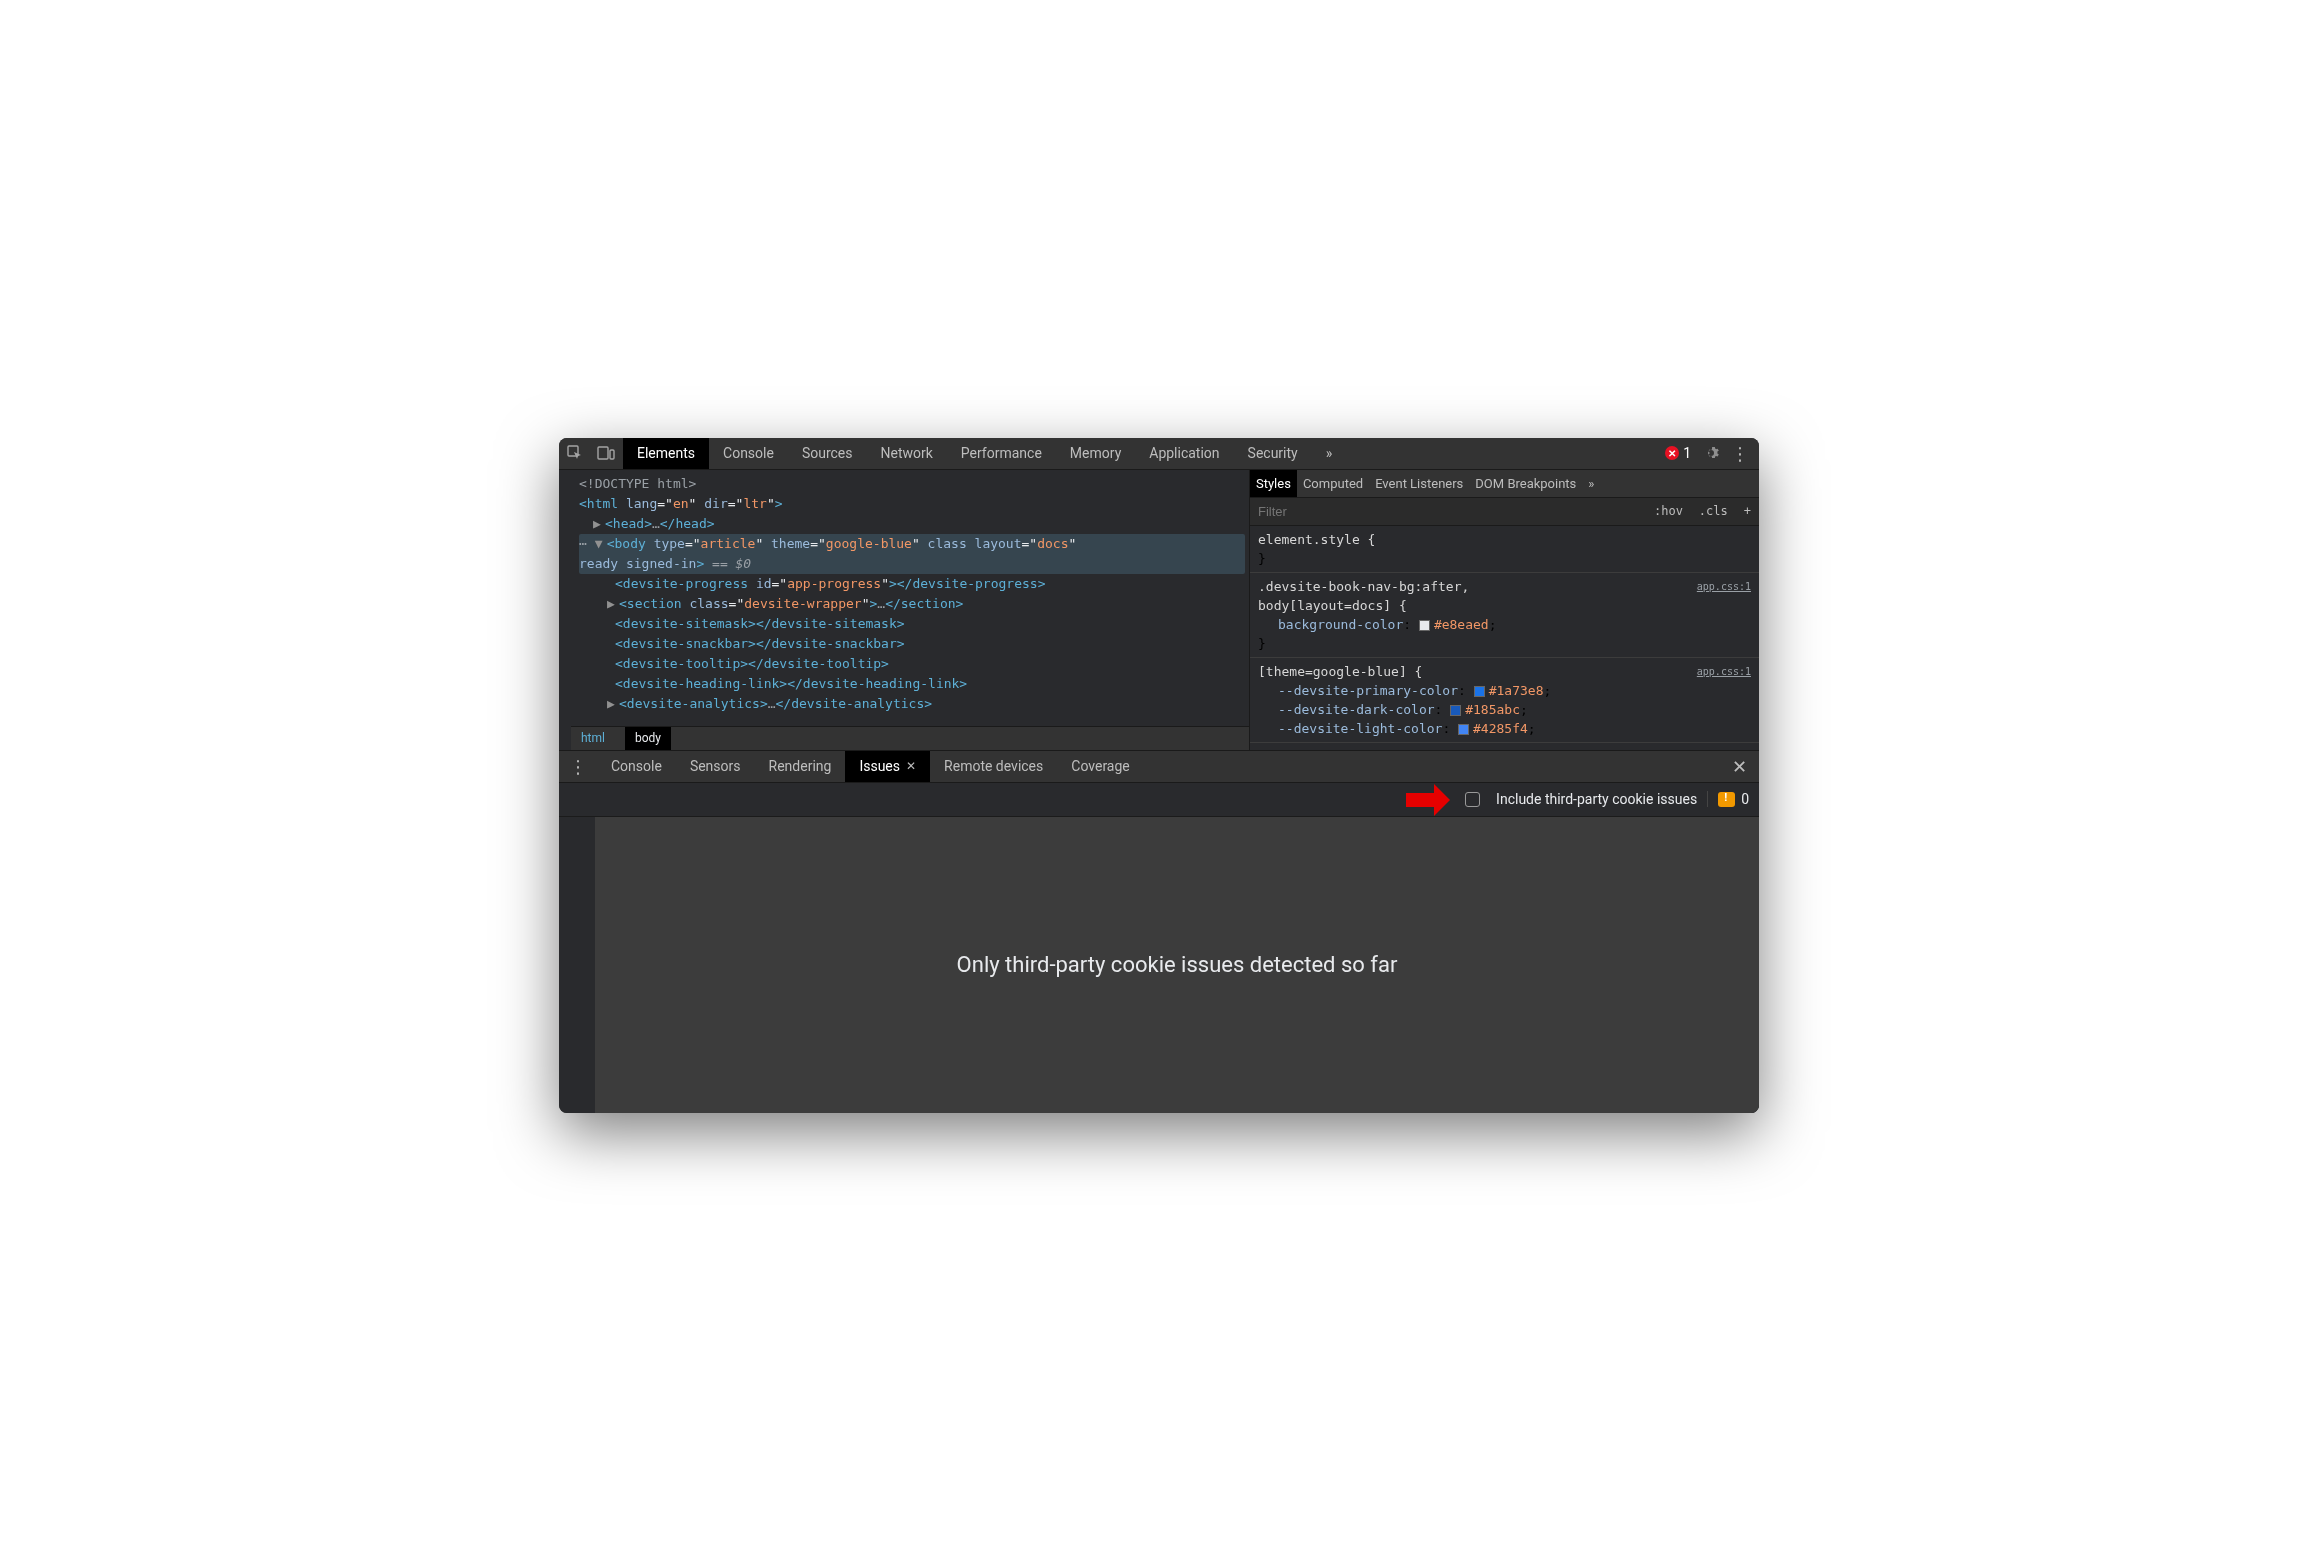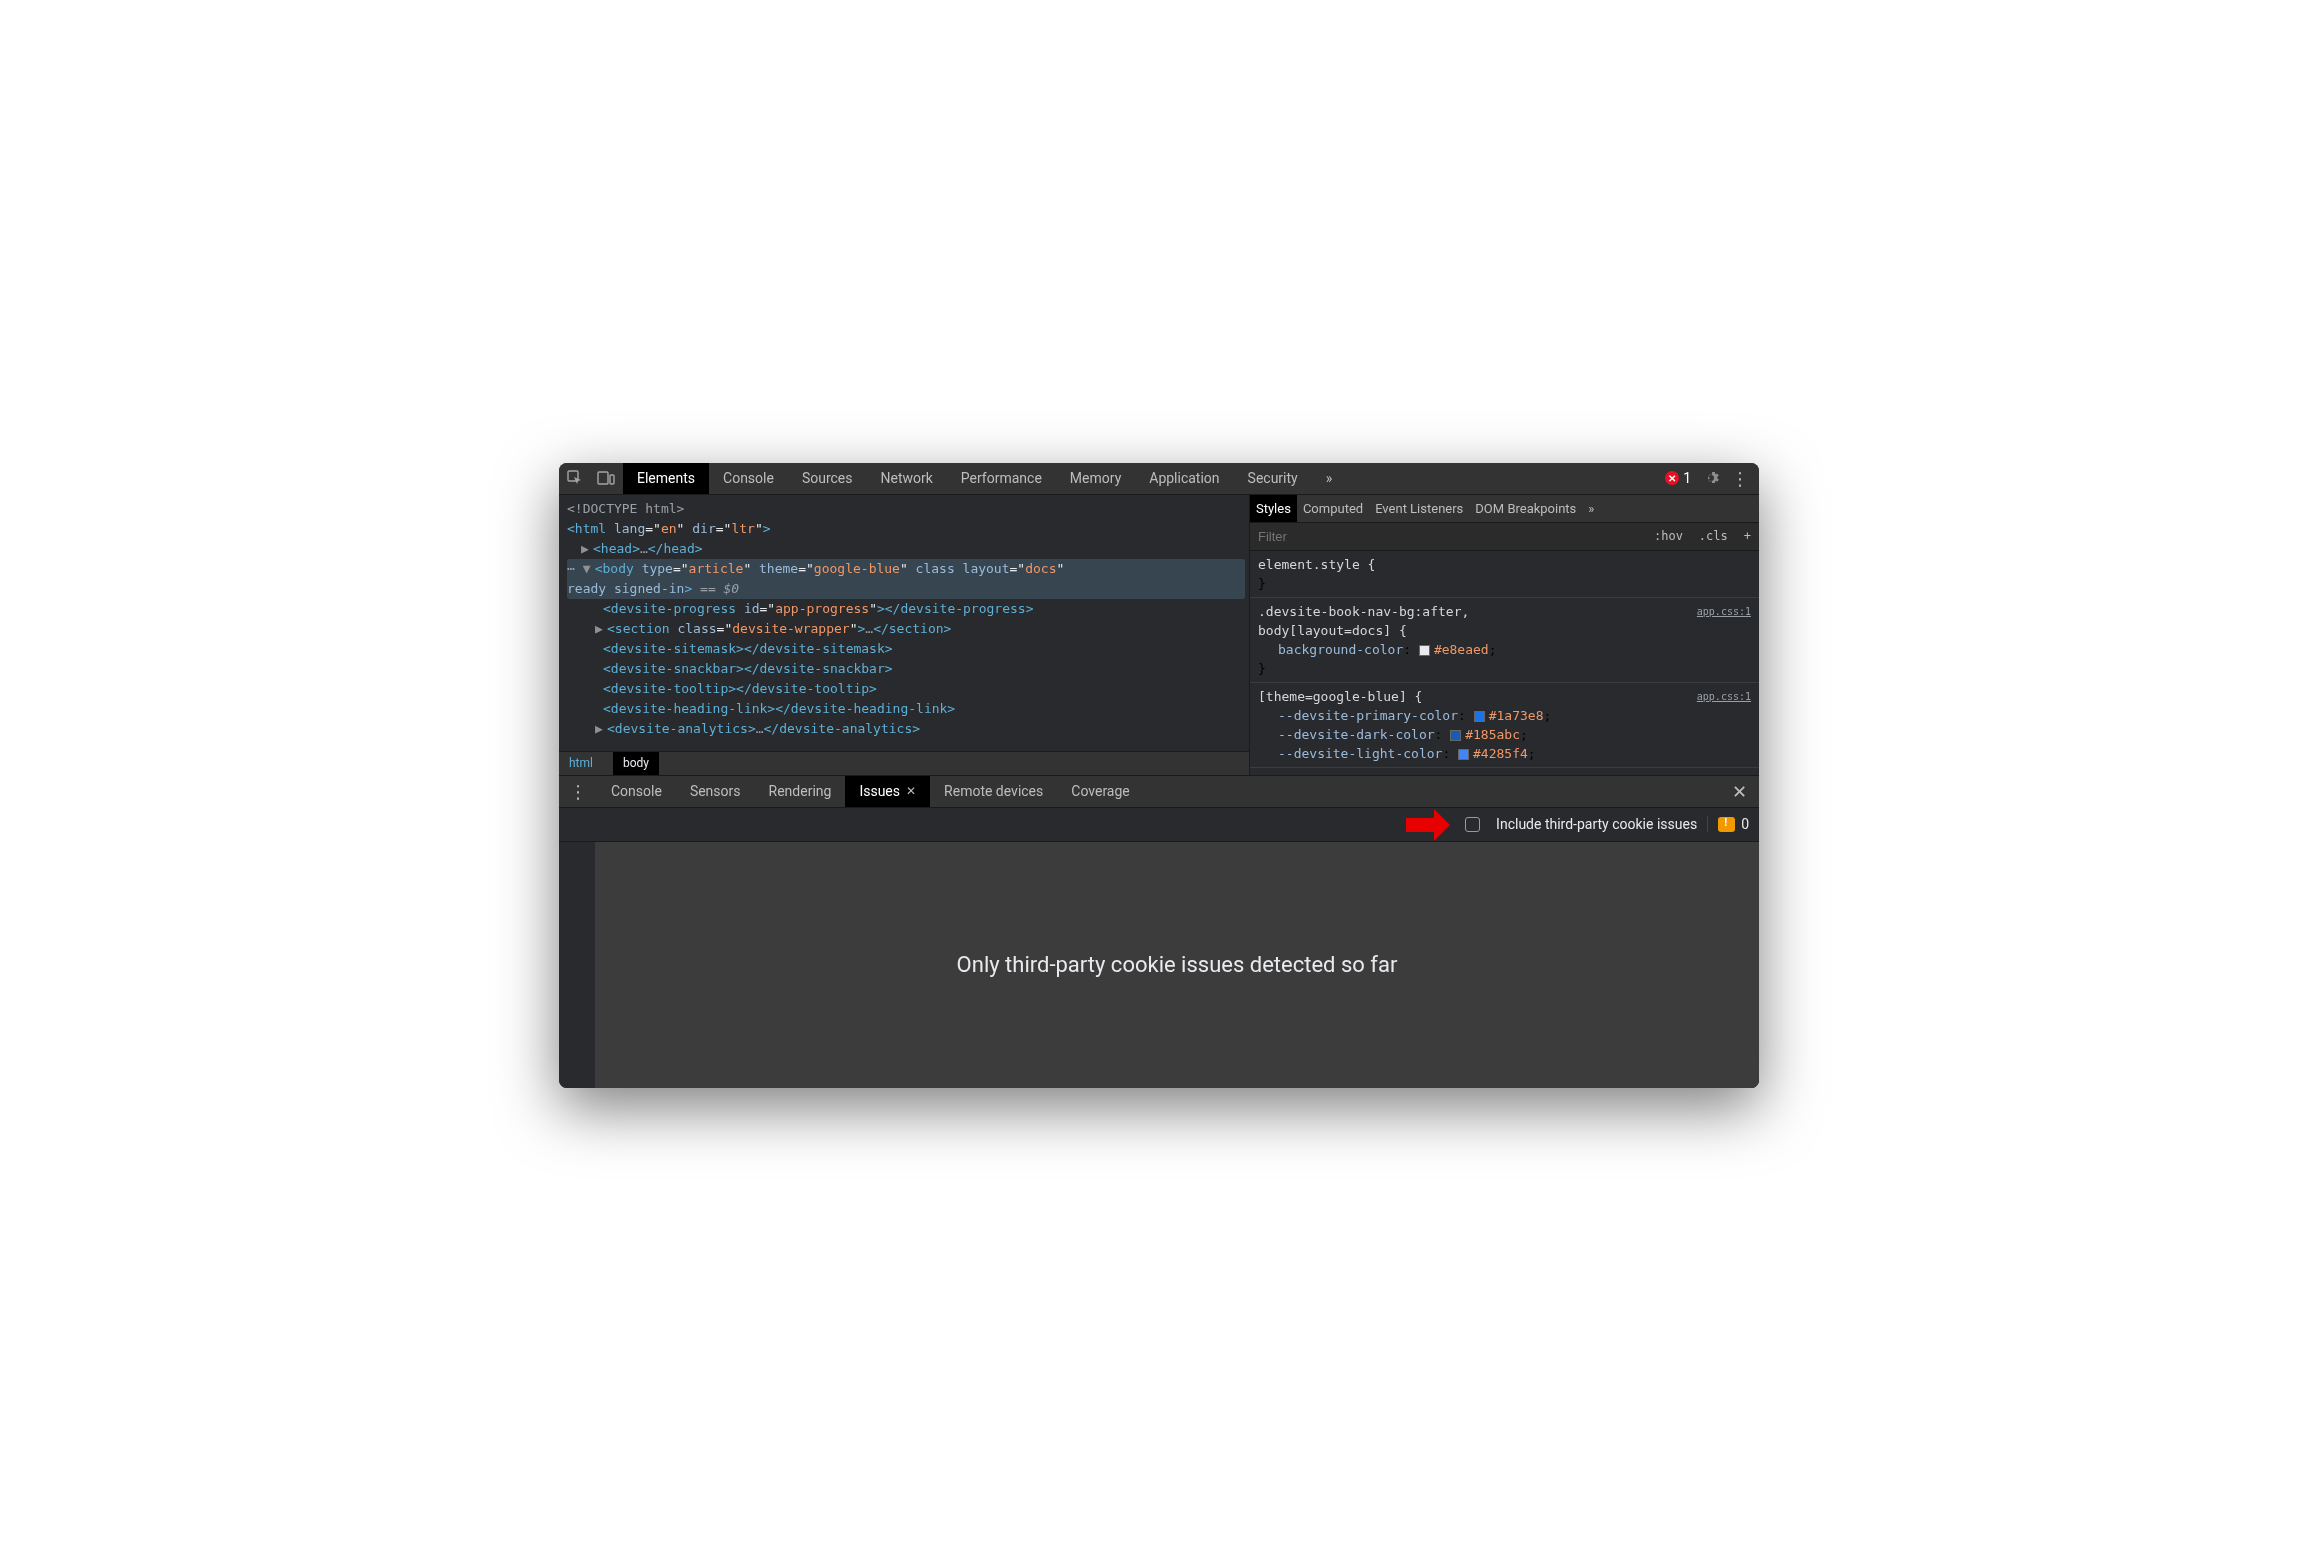--- a/index.html
+++ b/index.html
@@ -15,21 +15,21 @@
 .toolbar { height: 32px; background: #333333; display: flex; align-items: center; border-bottom: 1px solid #1a1a1a; }
 .toolbar-left { display: flex; align-items: center; padding: 0 8px; gap: 14px; }
 .icon-btn { color: #a5a5a5; cursor: pointer; display: flex; align-items: center; }
 .tabs { display: flex; height: 100%; flex: 1; }
 .tab { padding: 0 14px; display: flex; align-items: center; color: #bdbdbd; font-size: 14px; cursor: pointer; white-space: nowrap; }
 .tab.active { background: #000; color: #fff; }
 .toolbar-right { display: flex; align-items: center; gap: 12px; padding: 0 10px; }
 .err-badge { display: flex; align-items: center; gap: 4px; color: #fff; font-size: 14px; }
 .err-circle { width: 14px; height: 14px; border-radius: 50%; background: #e81123; color: #fff; font-size: 10px; display: flex; align-items: center; justify-content: center; font-weight: bold; }
 .main-split { display: flex; height: 280px; }
-.elements-pane { flex: 1; background: #292a2d; overflow: hidden; display: flex; flex-direction: column; }
+.elements-pane { flex: 1; background: #292a2d; overflow: hidden; display: flex; flex-direction: column; margin-left: 12px; }
 .dom-tree { flex: 1; overflow: auto; font-family: Menlo, Consolas, monospace; font-size: 13px; line-height: 20px; padding: 4px 4px 4px 8px; color: #e8eaed; }
 .dom-line { white-space: nowrap; }
 .tag-open, .tag-close { color: #5db0d7; }
 .attr-name { color: #9bbbdc; }
 .attr-val { color: #f29766; }
 .muted { color: #9aa0a6; }
 .tri { color: #919191; margin-right: 2px; display: inline-block; width: 10px; }
 .dom-line.selected { background: #36454f; border-radius: 2px; }
 .indent { display: inline-block; }
 .crumbs { height: 24px; background: #333; border-top: 1px solid #1a1a1a; display: flex; align-items: center; font-size: 12px; gap: 10px; }
@@ -54,21 +54,21 @@
 .drawer-tab { padding: 0 14px; color: #bdbdbd; font-size: 14px; cursor: pointer; height: 100%; display: flex; align-items: center; gap: 6px; }
 .drawer-tab.active { background: #000; color: #fff; }
 .drawer-tab .close-x { font-size: 12px; color: #bdbdbd; }
 .drawer-right { margin-left: auto; padding: 0 12px; color: #bdbdbd; cursor: pointer; font-size: 18px; }
 .issues-toolbar { height: 34px; background: #292a2d; display: flex; align-items: center; justify-content: flex-end; padding: 0 10px; gap: 10px; border-bottom: 1px solid #1b1b1b; position: relative; }
 .checkbox-row { display: flex; align-items: center; gap: 16px; color: #e8eaed; font-size: 14px; padding-left: 44px; }
 .chk { width: 15px; height: 15px; border: 1px solid #999; border-radius: 3px; background: transparent; }
 .issue-count { display: flex; align-items: center; gap: 6px; color: #e8eaed; font-size: 14px; border-left: 1px solid #444; padding-left: 10px; }
 .speech-icon { width: 17px; height: 15px; background: #f29900; border-radius: 3px; position: relative; }
 .speech-icon::after { content: '!'; position: absolute; color: #fff; font-size: 11px; font-weight: bold; left: 6px; top: -1px; }
-.issues-body { height: 246px; display: flex; align-items: center; justify-content: center; color: #e8eaed; font-size: 22px; background: #3c3c3c; margin-left: 36px; }
+.issues-body { height: 296px; display: flex; align-items: center; justify-content: center; color: #e8eaed; font-size: 22px; background: #3c3c3c; margin-left: 36px; }
 .arrow-annot { position: absolute; left: 845px; top: -2px; pointer-events: none; z-index: 5; }
 .arrow-annot svg { filter: none; }
 .more-icon { font-size: 18px; color: #bdbdbd; }
 </style>
 </head>
 <body>
 
 <div class="window">
 
 

